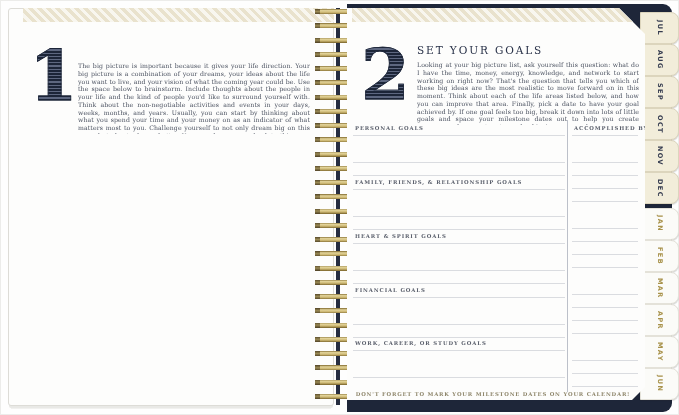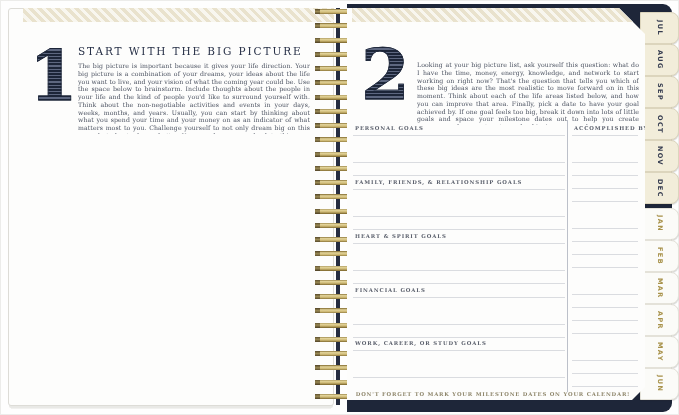--- a/index.html
+++ b/index.html
@@ -87,30 +87,30 @@
   <div class="tab white" style="top:208px">JAN</div>
   <div class="tab white" style="top:240px">FEB</div>
   <div class="tab white" style="top:272px">MAR</div>
   <div class="tab white" style="top:304px">APR</div>
   <div class="tab white" style="top:336px">MAY</div>
   <div class="tab white" style="top:368px">JUN</div>
 
   <div class="left-page">
     <div class="stripes"></div>
     <div class="numeral numeral-1">1</div>
-    <div class="page-title">START WITH THE BIG PICTURE</div>
     <div class="body-text">The big picture is important because it gives your life direction. Your big picture is a combination of your dreams, your ideas about the life you want to live, and your vision of what the coming year could be. Use the space below to brainstorm. Include thoughts about the people in your life and the kind of people you'd like to surround yourself with. Think about the non-negotiable activities and events in your days, weeks, months, and years. Usually, you can start by thinking about what you spend your time and your money on as an indicator of what matters most to you. Challenge yourself to not only dream big on this page, but also to dream better. You can always come back to this page throughout the year and add to it, so don't feel like you have to fill it out all at once.</div>
   </div>
 
   <div class="gap-line"></div>
   <div class="coil-strip"></div>
 
   <div class="right-page">
     <div class="stripes"></div>
     <div class="numeral numeral-2">2</div>
+    <div class="page-title">SET YOUR GOALS</div>
     <div class="body-text">Looking at your big picture list, ask yourself this question: what do I have the time, money, energy, knowledge, and network to start working on right now? That's the question that tells you which of these big ideas are the most realistic to move forward on in this moment. Think about each of the life areas listed below, and how you can improve that area. Finally, pick a date to have your goal achieved by. If one goal feels too big, break it down into lots of little goals and space your milestone dates out to help you create progress and momentum toward achieving your goal.</div>
 
     <div class="goal-section" style="top:115px;height:54px">
       <div class="goal-label">PERSONAL GOALS</div>
     </div>
     <div class="goal-section" style="top:169px;height:54px">
       <div class="goal-label">FAMILY, FRIENDS, &amp; RELATIONSHIP GOALS</div>
     </div>
     <div class="goal-section" style="top:223px;height:54px">
       <div class="goal-label">HEART &amp; SPIRIT GOALS</div>

